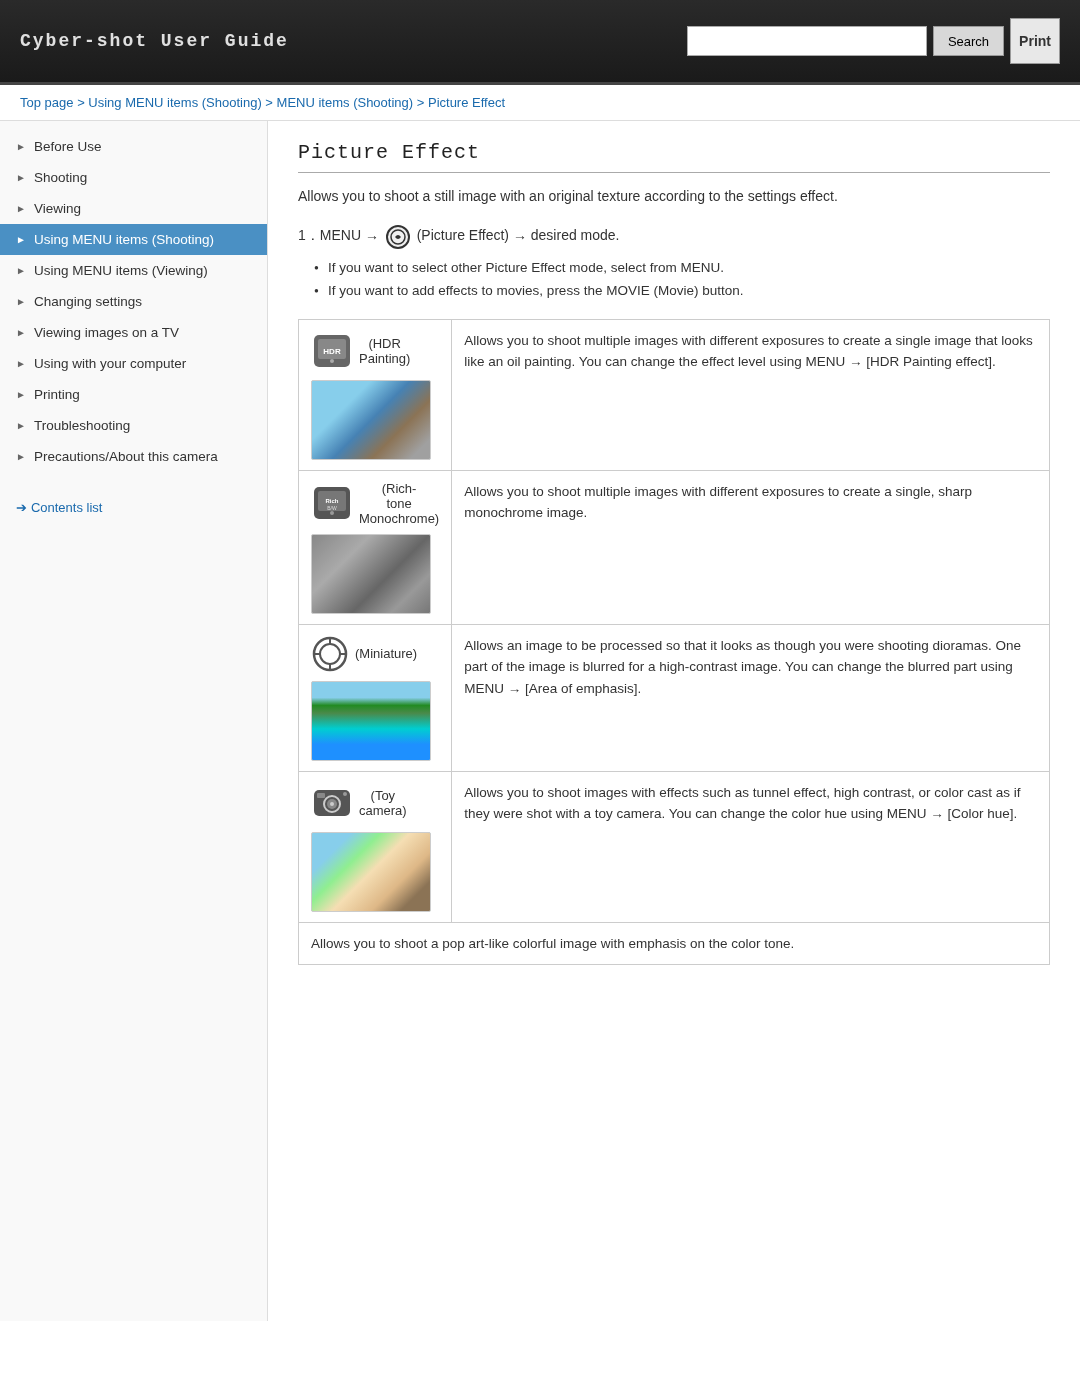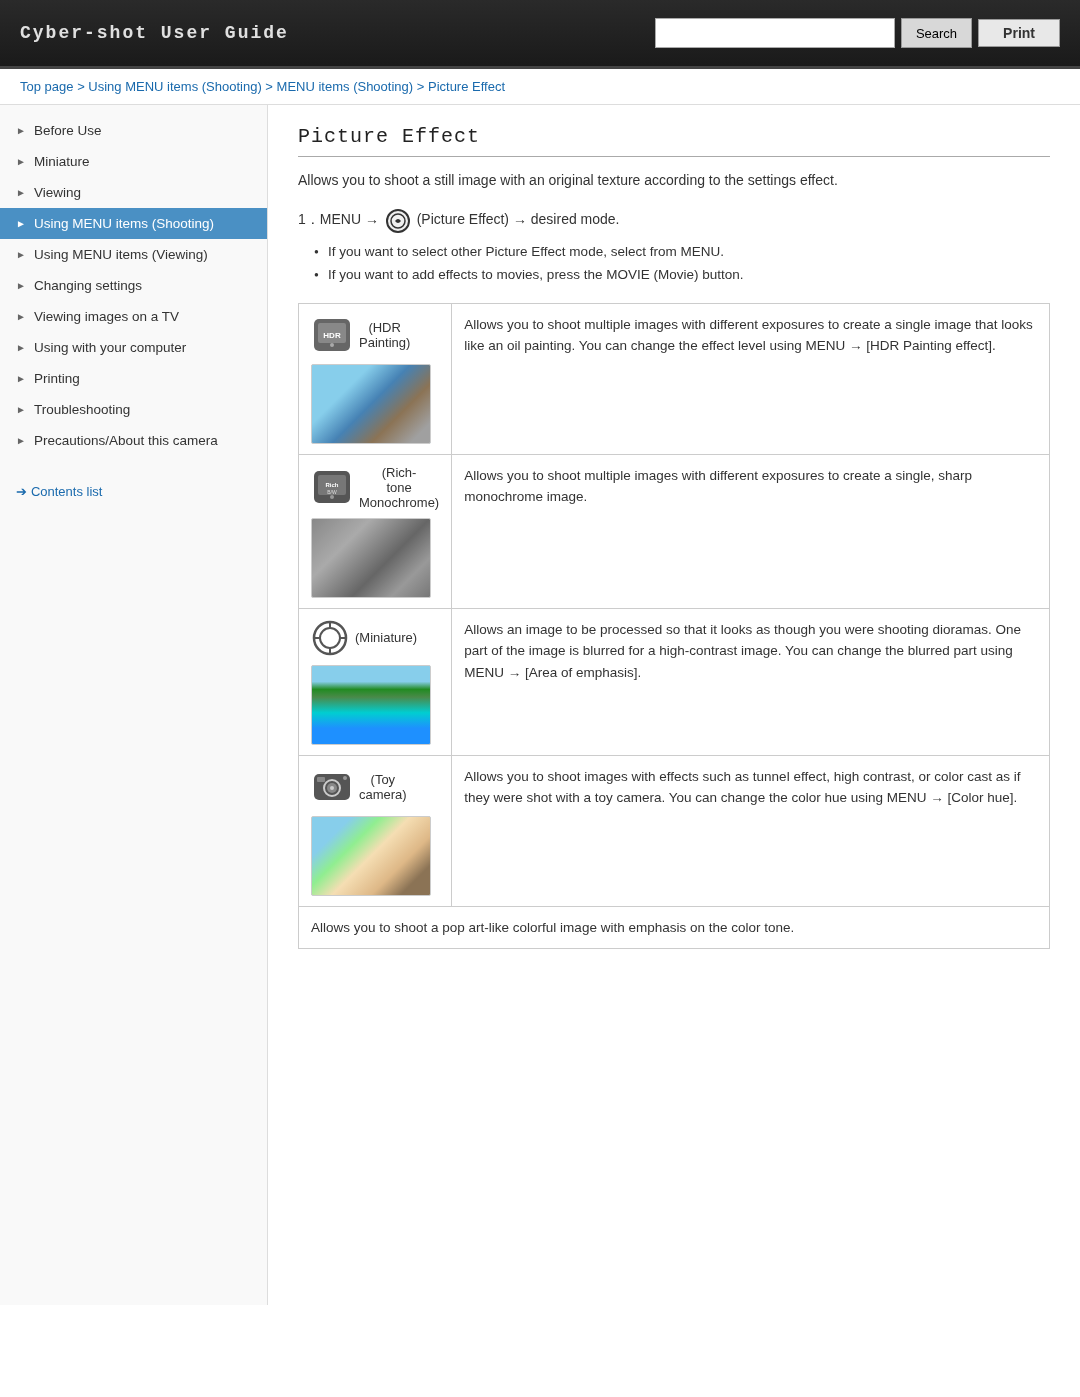--- a/index.html
+++ b/index.html
@@ -37,22 +37,22 @@
     .search-button {
       height: 30px;
       padding: 0 14px;
       background: #d8d8d8;
       border: 1px solid #999;
       font-size: 13px;
       cursor: pointer;
       color: #000000;
     }
     .print-button {
-      height: 28px;
-      padding: 0 24px;
+      height: 46px;
+      padding: 0 8px;
       background: #e8e8e8;
       border: 1px solid #999;
       font-size: 14px;
       cursor: pointer;
       color: #333;
       font-weight: bold;
     }
 
     
     .breadcrumb {
@@ -235,21 +235,21 @@
 
 <div class="main-layout">
 
   <div class="sidebar">
     <div class="sidebar-item">
       <span class="arrow">►</span>
       <span>Before Use</span>
     </div>
     <div class="sidebar-item">
       <span class="arrow">►</span>
-      <span>Miniature</span>
+      <span>Shooting</span>
     </div>
     <div class="sidebar-item">
       <span class="arrow">►</span>
       <span>Viewing</span>
     </div>
     <div class="sidebar-item active">
       <span class="arrow">►</span>
       <span>Using MENU items (Shooting)</span>
     </div>
     <div class="sidebar-item">

